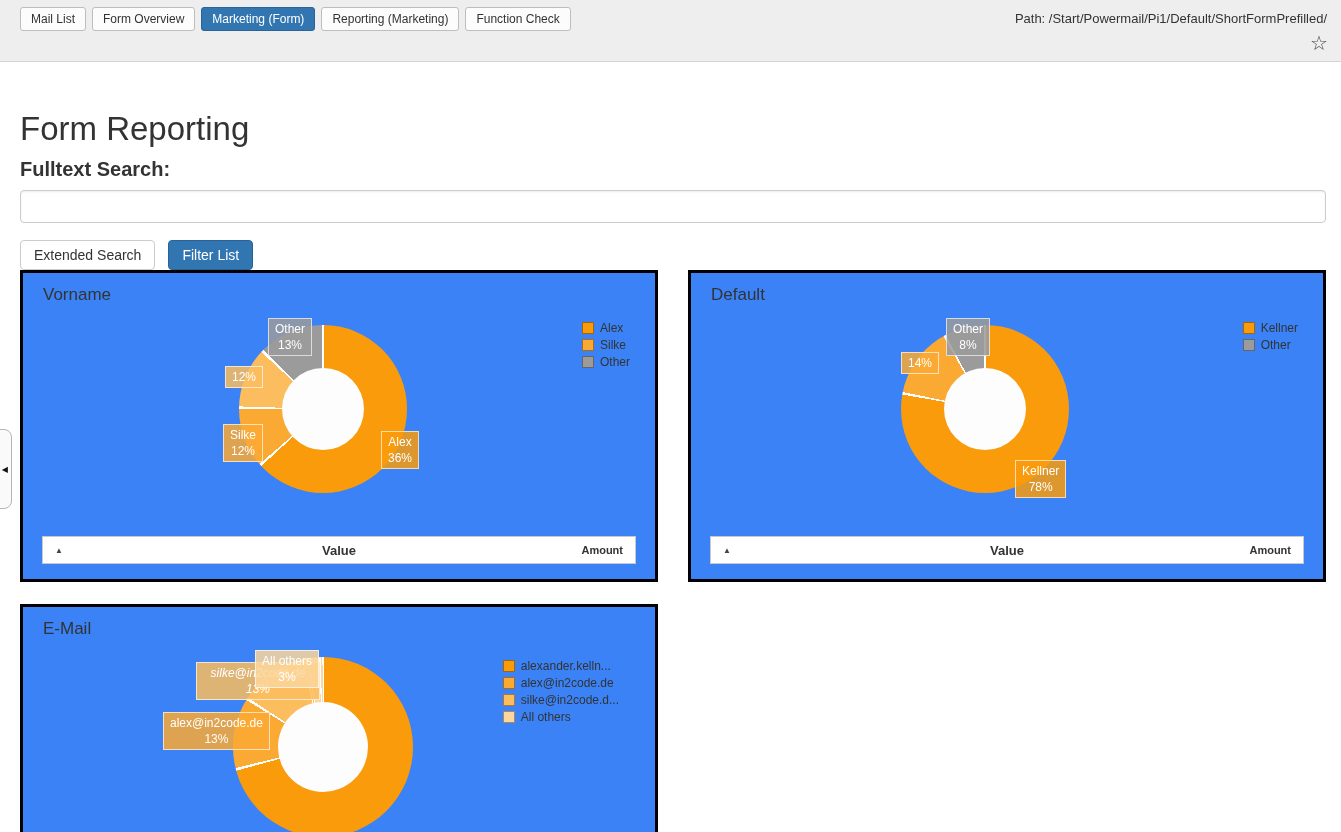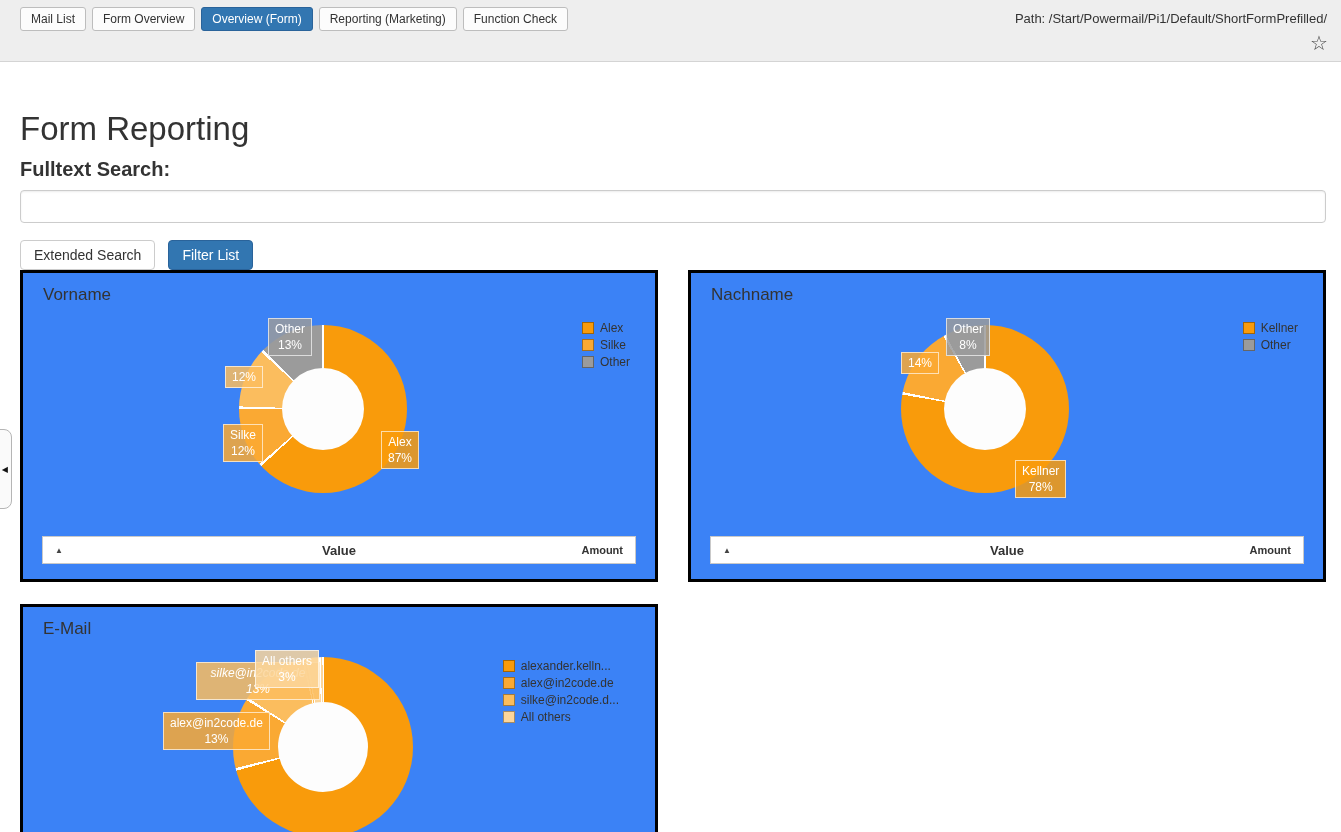--- a/index.html
+++ b/index.html
@@ -48,21 +48,21 @@
   .thead .val { position:absolute; left:0; right:0; text-align:center; font-weight:bold; font-size:13px; cursor:pointer; }
   .thead .amt { margin-left:auto; font-weight:bold; font-size:11px; z-index:2; cursor:pointer; }
 </style>
 </head>
 <body>
 
 <header class="topbar">
   <nav class="tabs">
       <button class="tab">Mail List</button>
       <button class="tab">Form Overview</button>
-      <button class="tab active">Overview (Form)</button>
+      <button class="tab active">Marketing (Form)</button>
       <button class="tab">Reporting (Marketing)</button>
       <button class="tab">Function Check</button>
     </nav>
   <div class="path">Path: /Start/Powermail/Pi1/Default/ShortFormPrefilled/</div>
   <button class="star">☆</button>
 </header>
 
 <div class="handle">
   <span>◀</span>
 </div>
@@ -87,21 +87,21 @@
           </div>
           <div class="dlabel" style="left: 202px; top: 63px; background: rgba(251, 189, 94, 0.85);">
             <div>12%</div>
           </div>
           <div class="dlabel" style="left: 200px; top: 121px; background: rgba(250, 169, 51, 0.85);">
             <div>Silke</div>
             <div>12%</div>
           </div>
           <div class="dlabel" style="left: 358px; top: 128px; background: rgba(249, 155, 11, 0.85);">
             <div>Alex</div>
-            <div>87%</div>
+            <div>36%</div>
           </div>
           <div class="legend" style="top: 18px; right: 25px;">
             <div class="legend-item">
               <span class="sw" style="background: rgb(249, 155, 11);"></span>
               <span>Alex</span>
             </div>
             <div class="legend-item">
               <span class="sw" style="background: rgb(250, 169, 51);"></span>
               <span>Silke</span>
             </div>
@@ -111,21 +111,21 @@
             </div>
           </div>
         </div>
         <div class="thead">
           <span class="sort">▲</span>
           <span class="val">Value</span>
           <span class="amt">Amount</span>
         </div>
       </section>
       <section class="panel">
-        <div class="panel-heading">Nachname</div>
+        <div class="panel-heading">Default</div>
         <div class="chart-area" style="height: 233px;">
           <div class="donut" style="left: 210px; top: 22px; width: 168px; height: 168px; background: conic-gradient(rgb(255, 255, 255) 0deg, rgb(255, 255, 255) 0.9deg, rgb(249, 155, 11) 0.9deg, rgb(249, 155, 11) 279.9deg, rgb(255, 255, 255) 279.9deg, rgb(255, 255, 255) 280.8deg, rgb(255, 255, 255) 280.8deg, rgb(255, 255, 255) 281.7deg, rgb(250, 169, 51) 281.7deg, rgb(250, 169, 51) 330.3deg, rgb(255, 255, 255) 330.3deg, rgb(255, 255, 255) 331.2deg, rgb(255, 255, 255) 331.2deg, rgb(255, 255, 255) 332.1deg, rgb(155, 155, 155) 332.1deg, rgb(155, 155, 155) 359.1deg, rgb(255, 255, 255) 359.1deg, rgb(255, 255, 255) 360deg);"></div>
           <div class="hole" style="left: 253px; top: 65px; width: 82px; height: 82px;"></div>
           <div class="dlabel" style="left: 255px; top: 15px; background: rgba(155, 155, 155, 0.85);">
             <div>Other</div>
             <div>8%</div>
           </div>
           <div class="dlabel" style="left: 210px; top: 49px; background: rgba(250, 169, 51, 0.85);">
             <div>14%</div>
           </div>

